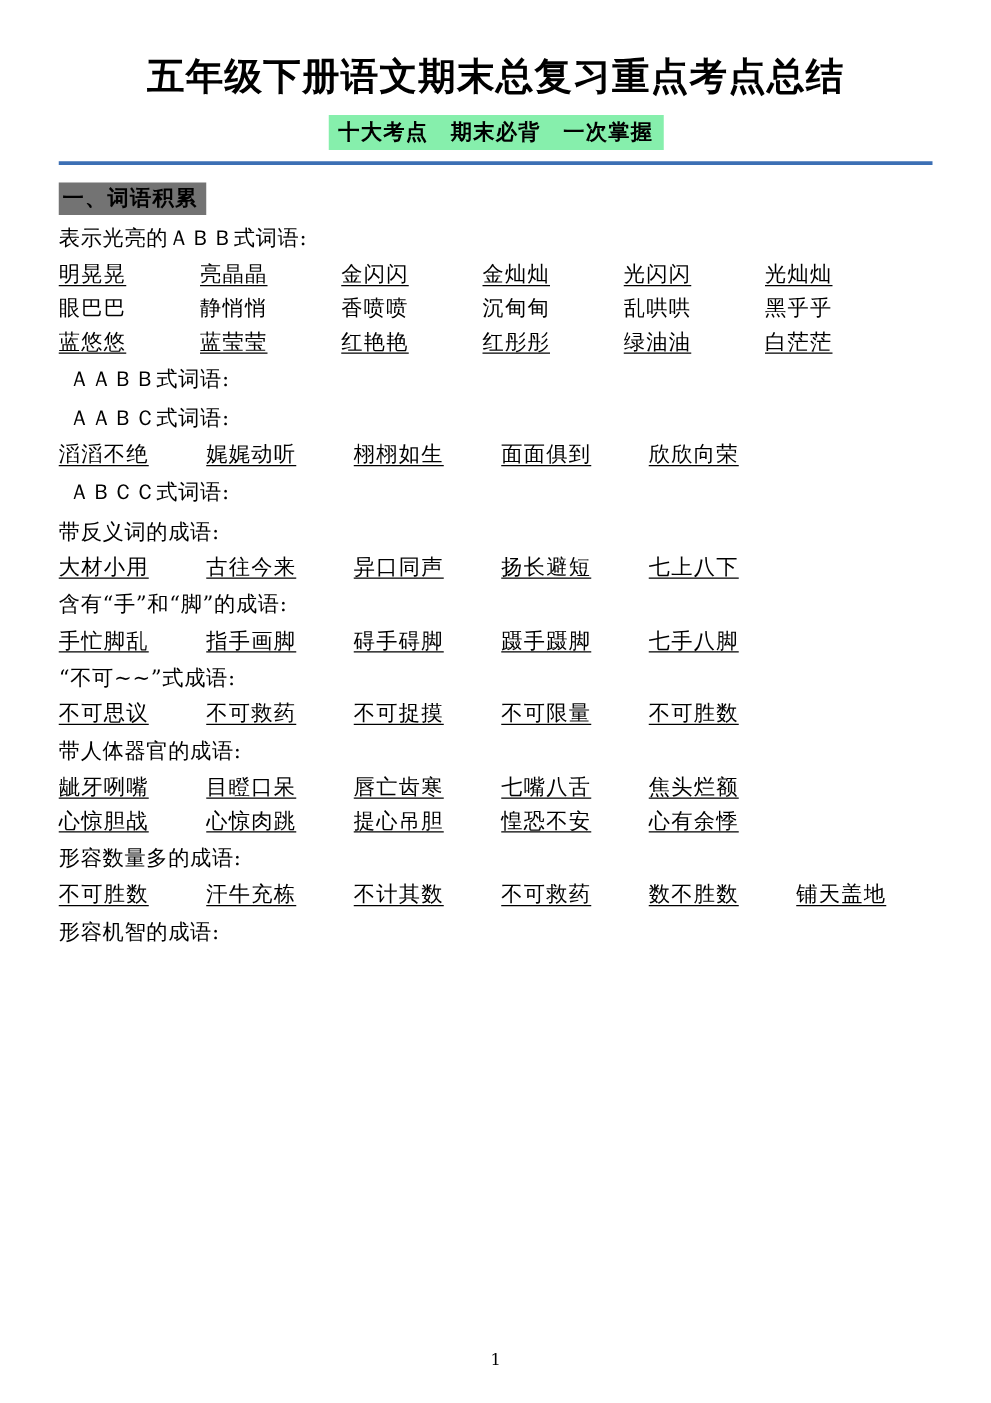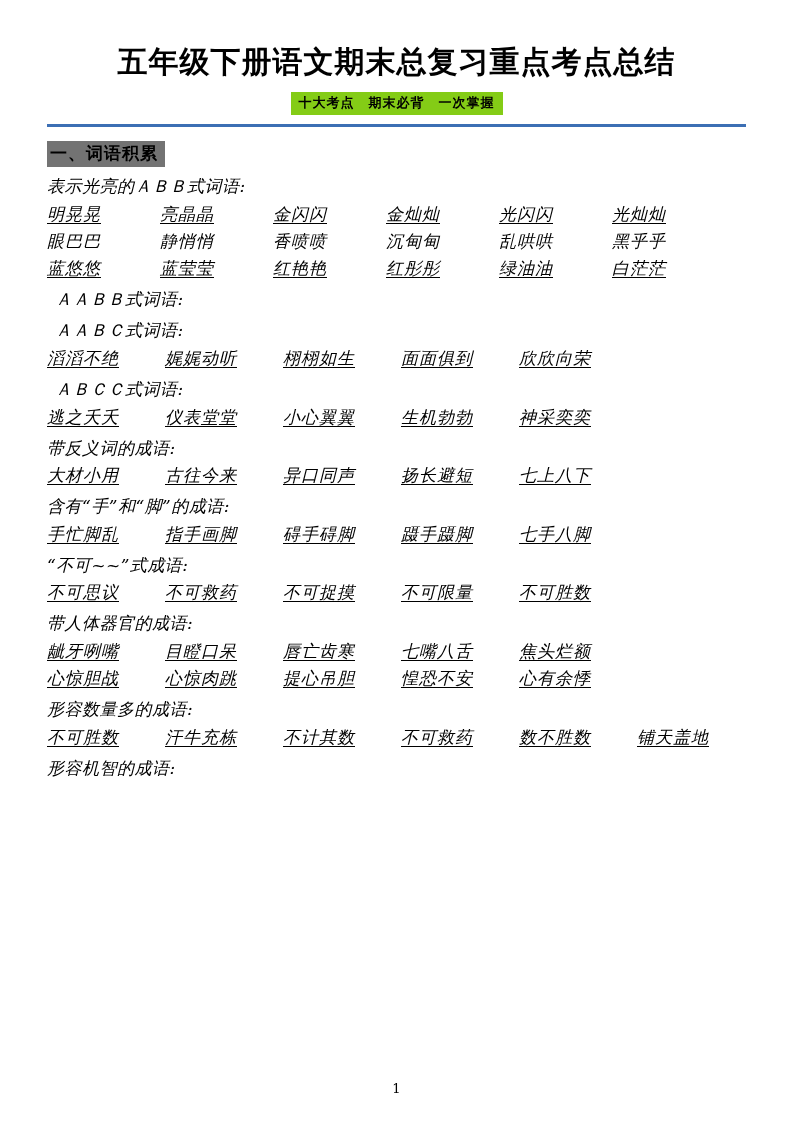--- a/index.html
+++ b/index.html
@@ -31,22 +31,22 @@
     margin-top: 44px;
     line-height: 1.2;
     font-family: "DejaVu Serif", "Liberation Serif", serif;
   }
   .subtitle-wrap {
     text-align: center;
     margin-top: 12px;
   }
   .subtitle {
     display: inline-block;
-    background: #84cc16;
-    font-size: 13px;
+    background: #86efac;
+    font-size: 17px;
     font-weight: bold;
     padding: 2px 8px 3px 8px;
     letter-spacing: 1px;
   }
   .rule {
     margin: 9px 47px 0 47px;
     border-top: 3px solid #3c6fb4;
   }
   .section-head-wrap {
     margin: 14px 0 0 47px;
@@ -54,21 +54,20 @@
   .section-head {
     display: inline-block;
     background: #737373;
     font-size: 17px;
     font-weight: bold;
     padding: 1px 7px 2px 3px;
     letter-spacing: 1px;
   }
   .content {
     margin: 0 47px 0 47px;
-    font-style: italic;
   }
   .cat-label {
     font-size: 17px;
     margin-top: 7px;
     margin-bottom: 1px;
     letter-spacing: 0.5px;
     line-height: 1.45;
   }
   .cat-label.indent {
     padding-left: 8px;
@@ -154,27 +153,20 @@
     <div class="cat-label indent">ＡＡＢＣ式词语:</div>
     <div class="terms cols6b">
       <span class="term">滔滔不绝</span>
       <span class="term">娓娓动听</span>
       <span class="term">栩栩如生</span>
       <span class="term">面面俱到</span>
       <span class="term">欣欣向荣</span>
     </div>
 
     <div class="cat-label indent">ＡＢＣＣ式词语:</div>
-    <div class="terms cols5">
-      <span class="term">逃之夭夭</span>
-      <span class="term">仪表堂堂</span>
-      <span class="term">小心翼翼</span>
-      <span class="term">生机勃勃</span>
-      <span class="term">神采奕奕</span>
-    </div>
 
     <div class="cat-label">带反义词的成语:</div>
     <div class="terms cols5">
       <span class="term">大材小用</span>
       <span class="term">古往今来</span>
       <span class="term">异口同声</span>
       <span class="term">扬长避短</span>
       <span class="term">七上八下</span>
     </div>
 

